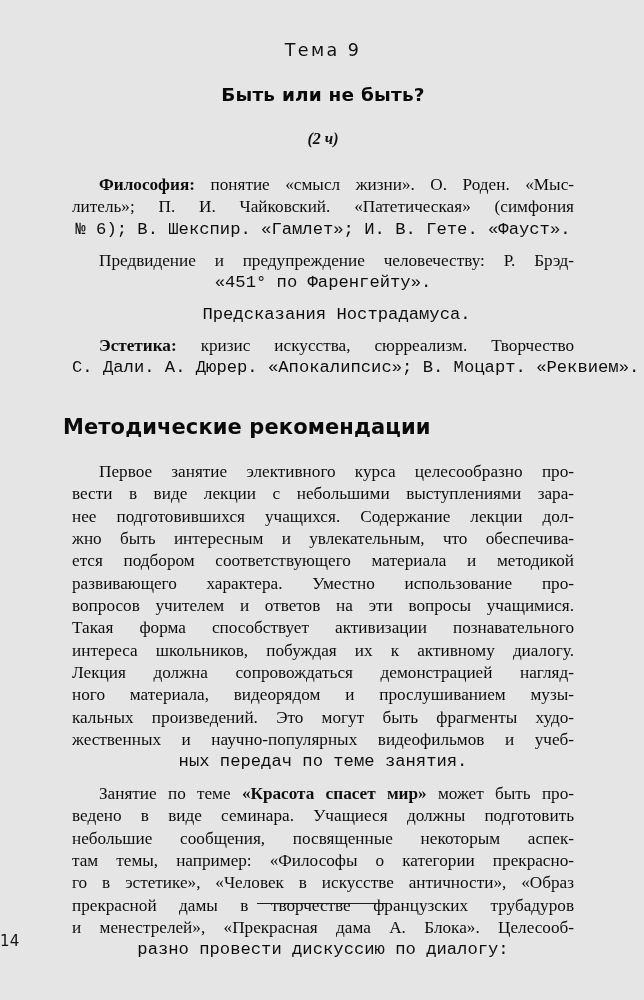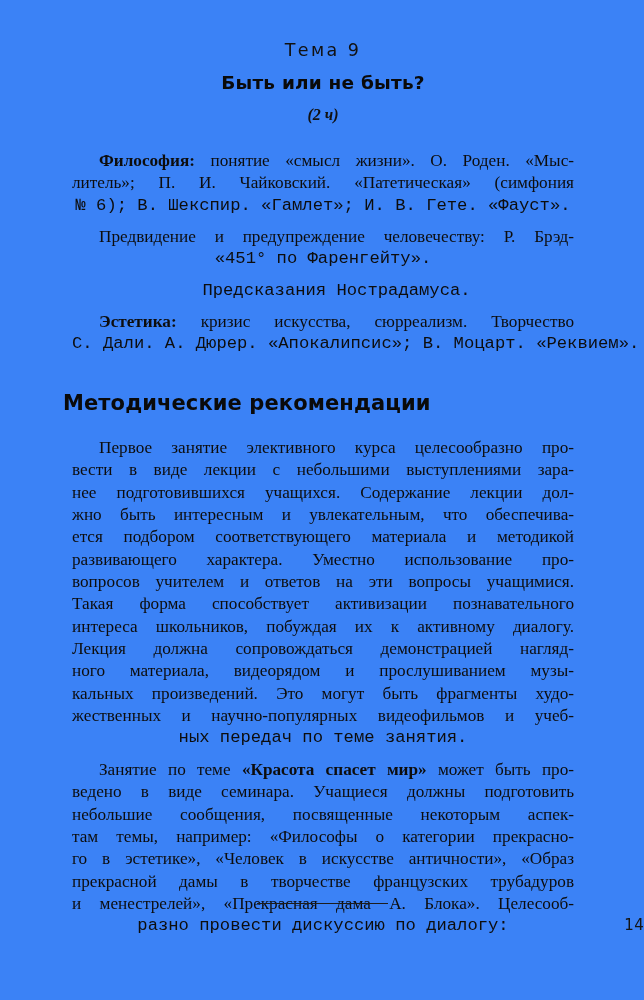--- a/index.html
+++ b/index.html
@@ -5,21 +5,21 @@
 <style>
   html, body {
     margin: 0;
     padding: 0;
     background: #ffffff;
   }
   .page {
     position: relative;
     width: 644px;
     height: 1000px;
-    background: #3b82f6;
+    background: #e5e5e5;
     overflow: hidden;
     font-family: "Liberation Serif", "DejaVu Serif", serif;
     color: #0d0d0d;
     -webkit-font-smoothing: antialiased;
   }
 
   
   .content {
     position: absolute;
     left: 63px;
@@ -37,21 +37,21 @@
     margin: 0;
     padding-top: 40px;
     line-height: 1.25;
     color: #111;
   }
   .topic-title {
     font-family: "DejaVu Sans", "Liberation Sans", sans-serif;
     font-size: 18.5px;
     font-weight: 700;
     text-align: center;
-    margin: 0;
+    margin: 12px;
     padding-top: 9px;
     line-height: 1.25;
     letter-spacing: 0.2px;
     color: #0a0a0a;
   }
   .topic-hours {
     font-family: "Liberation Serif", "DejaVu Serif", serif;
     font-size: 16px;
     font-weight: 700;
     font-style: italic;
@@ -108,23 +108,23 @@
     position: absolute;
     left: 257px;
     top: 13px;
     width: 131px;
     height: 0;
     border-top: 1.6px solid #1d1d1d;
   }
   .page-number {
     position: absolute;
     left: 0;
-    top: 26px;
+    top: 42px;
     width: 644px;
-    text-align: right;
+    text-align: left;
     font-family: "DejaVu Sans", "Liberation Sans", sans-serif;
     font-size: 15px;
     color: #141414;
     letter-spacing: 0.3px;
   }
 </style>
 </head>
 <body>
 
 <div class="page">

